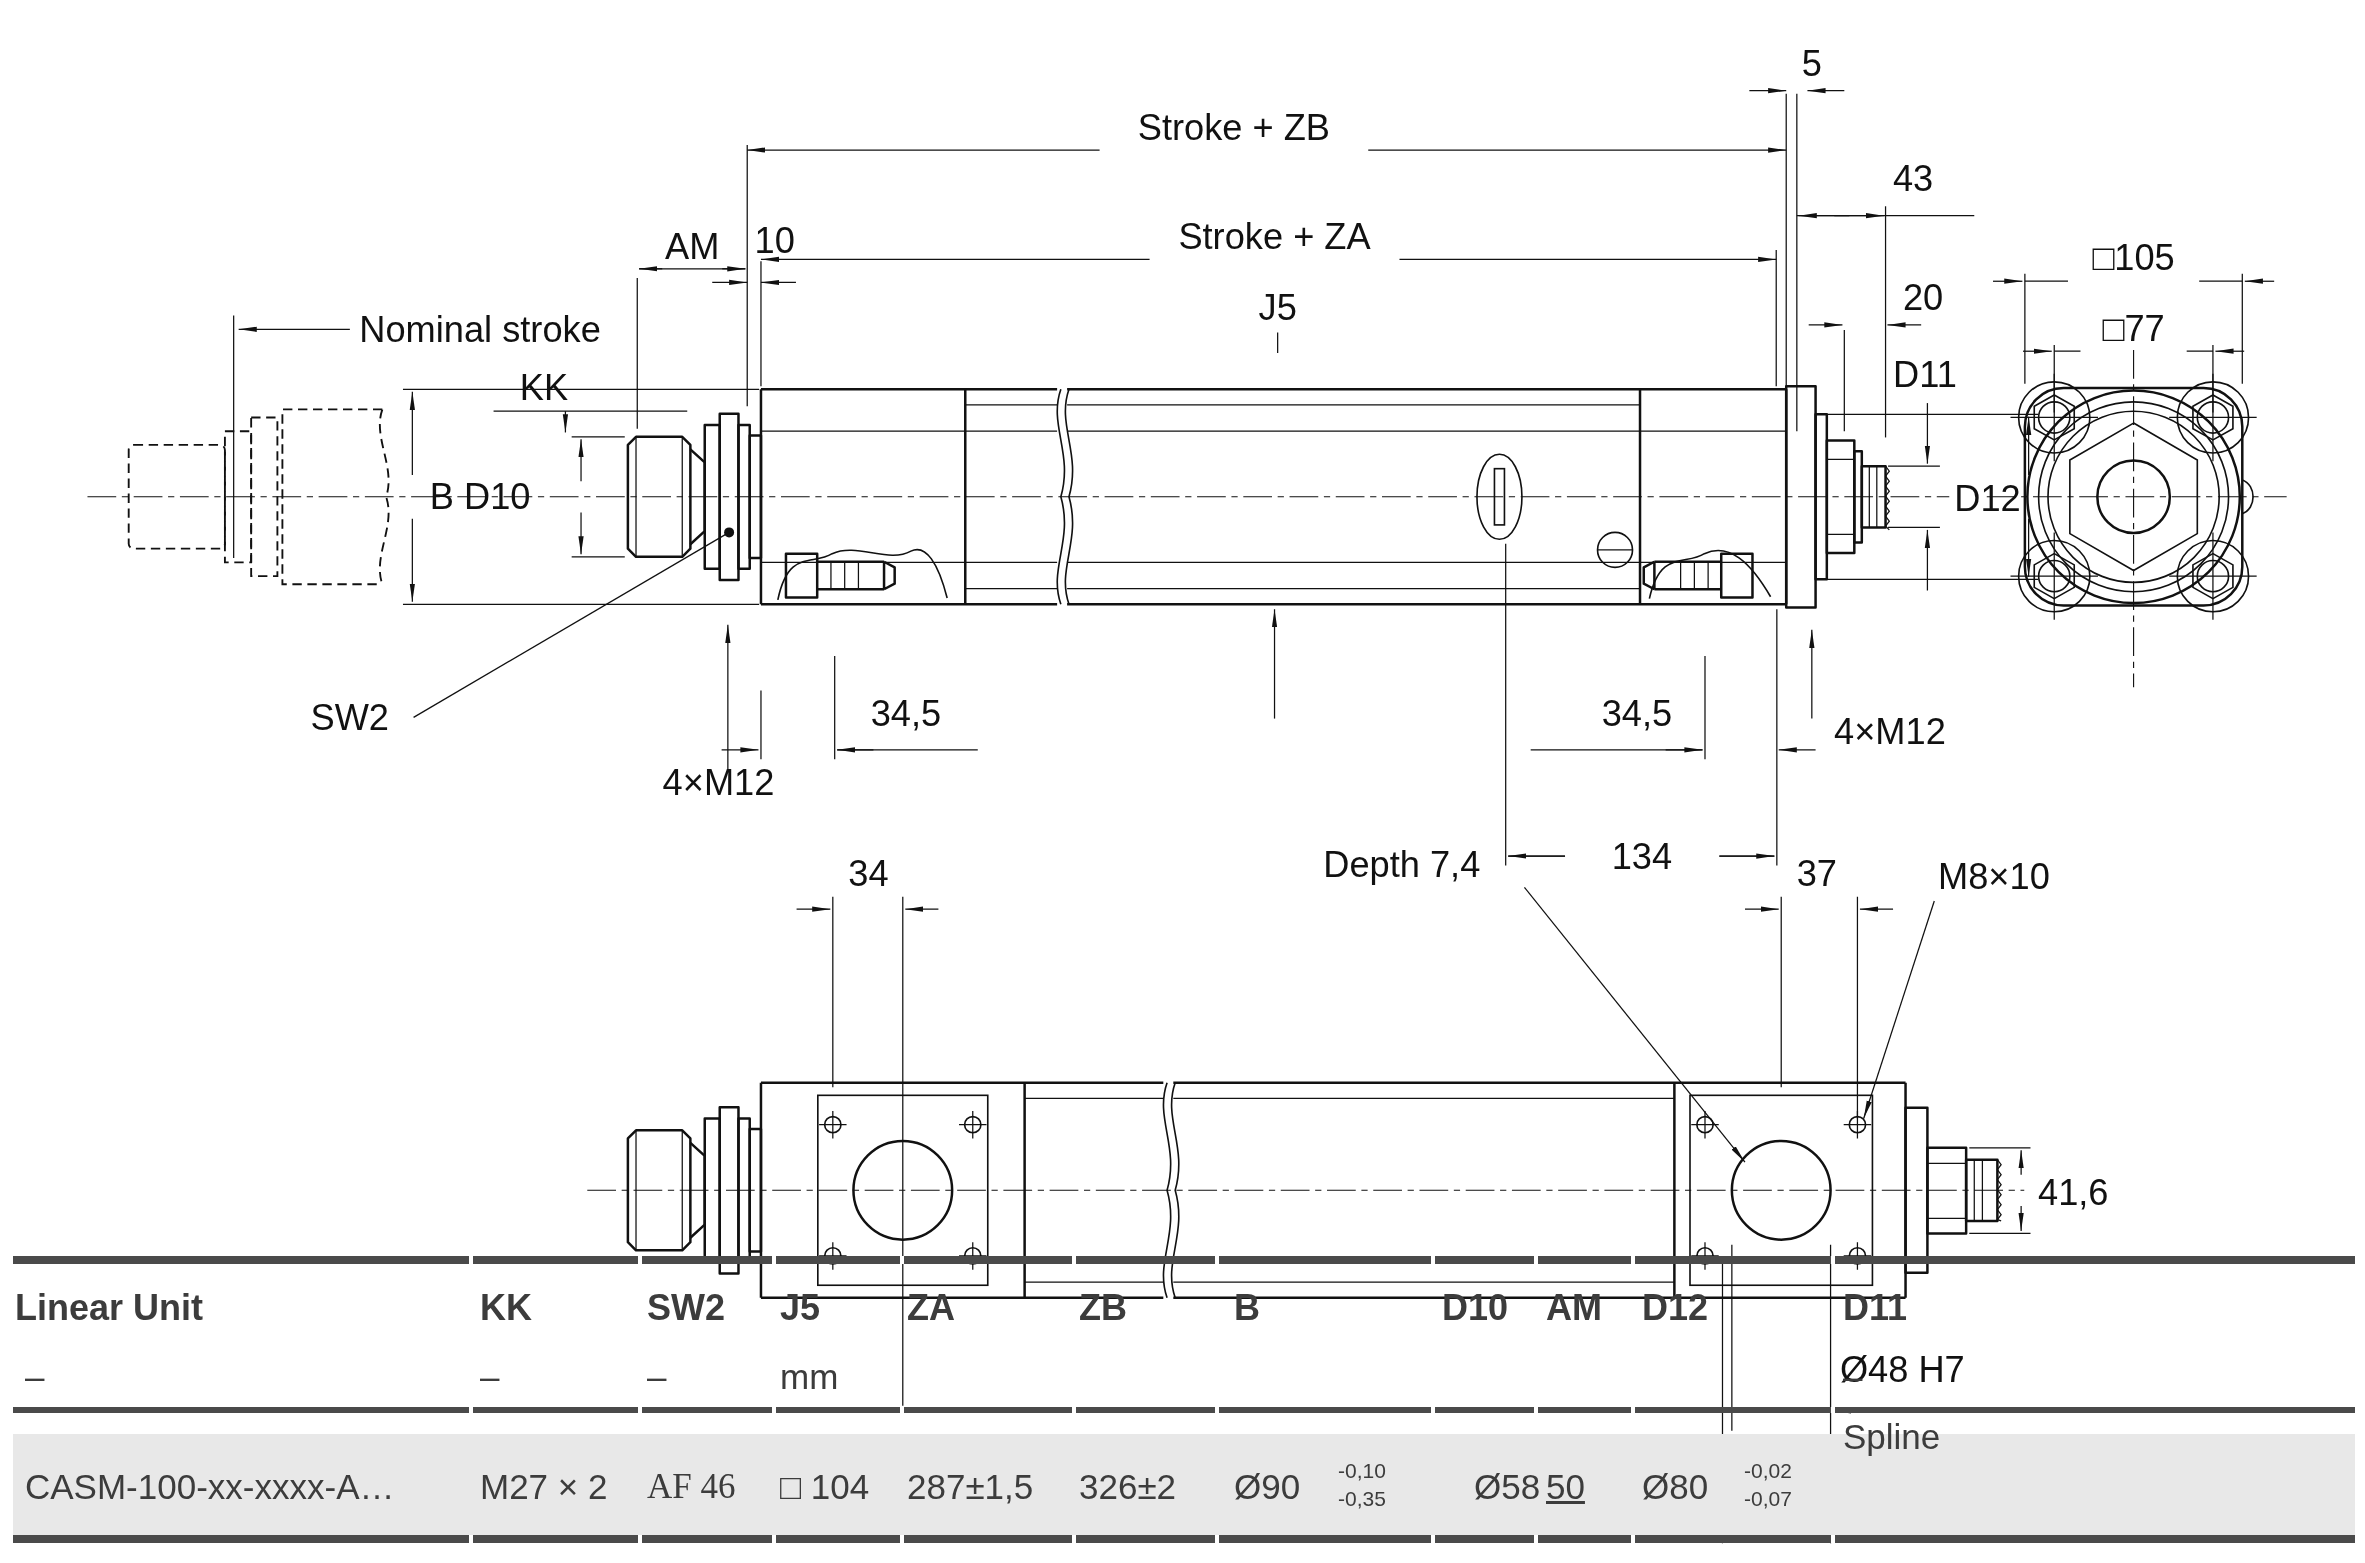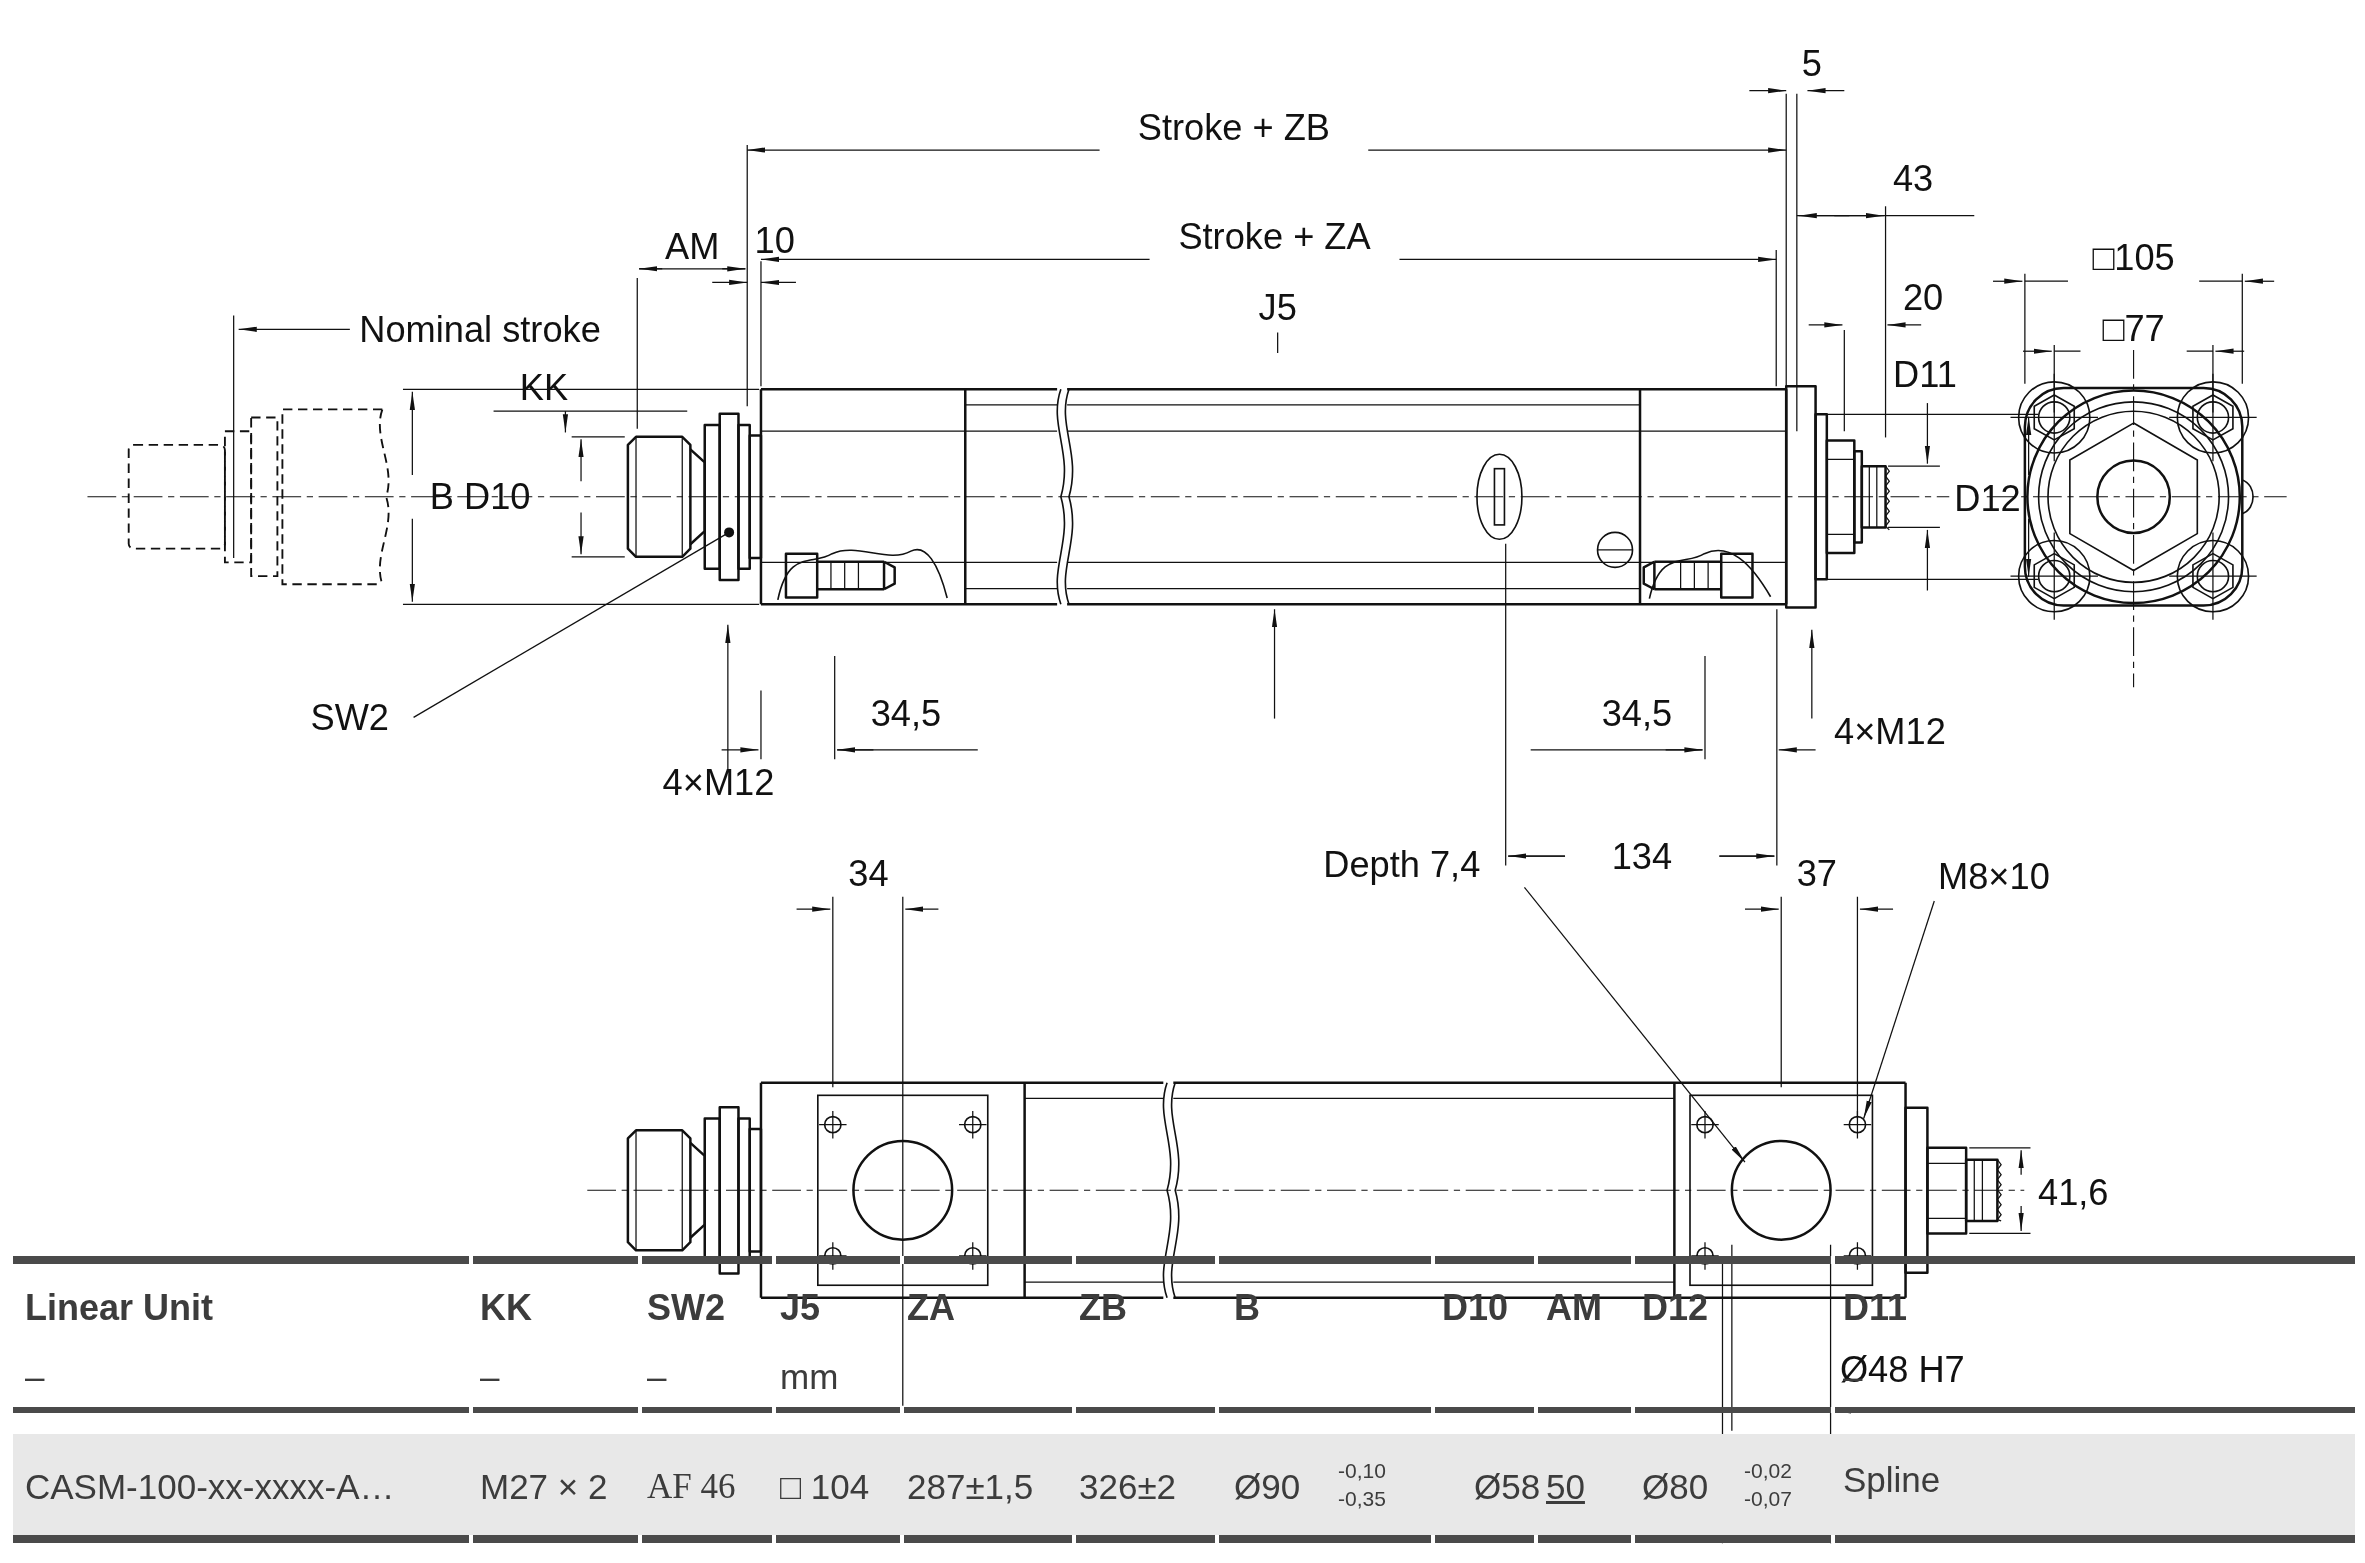--- a/index.html
+++ b/index.html
@@ -13,21 +13,21 @@
   .cl{stroke:#111;fill:none;stroke-width:1.8;stroke-dasharray:46 9 10 9;}
   .hid{stroke:#111;fill:none;stroke-width:3;stroke-dasharray:15 9;}
   .tbl{position:absolute;color:#3c3c3c;}
   .rule{position:absolute;left:12.5px;width:2342px;height:7.5px;background:#4a4a4a;}
   .gap{position:absolute;width:4.4px;background:#ffffff;height:7.5px;top:0;}
   .hdr{position:absolute;top:1287px;font-size:36px;font-weight:bold;color:#3c3c3c;white-space:nowrap;}
   .unt{position:absolute;top:1357px;font-size:35px;color:#3c3c3c;white-space:nowrap;}
   .rowbg{position:absolute;left:12.5px;top:1434px;width:2342px;height:101px;background:#e8e8e8;}
   .cel{position:absolute;top:1467px;font-size:35px;color:#3c3c3c;white-space:nowrap;}
   .tol{position:absolute;top:1457px;font-size:21px;line-height:27.5px;color:#3c3c3c;white-space:nowrap;}
-  .two{position:absolute;top:1455px;font-size:35px;line-height:50px;color:#3c3c3c;white-space:nowrap;}
+  .two{position:absolute;top:1412px;font-size:35px;line-height:50px;color:#3c3c3c;white-space:nowrap;}
 </style>
 </head>
 <body>
 
 <div id="stage">
 
 <svg width="2366" height="1564" viewBox="0 0 3787 2503">
   <defs>
     <marker id="ah" viewBox="0 0 30 10" refX="29" refY="5" markerWidth="30" markerHeight="10" orient="auto" markerUnits="userSpaceOnUse">
       <path d="M0,0.8 L29,5 L0,9.2 Z" fill="#111"></path>
@@ -382,21 +382,21 @@
         <div class="gap" style="left:759px;"></div>
         <div class="gap" style="left:887px;"></div>
         <div class="gap" style="left:1059px;"></div>
         <div class="gap" style="left:1202px;"></div>
         <div class="gap" style="left:1418px;"></div>
         <div class="gap" style="left:1521px;"></div>
         <div class="gap" style="left:1618px;"></div>
         <div class="gap" style="left:1818px;"></div>
   </div>
 
-  <div class="hdr" style="left:25px;text-align:center;">Linear Unit</div>
+  <div class="hdr" style="left:15px;text-align:center;">Linear Unit</div>
   <div class="hdr" style="left:480px;">KK</div>
   <div class="hdr" style="left:647px;">SW2</div>
   <div class="hdr" style="left:780px;">J5</div>
   <div class="hdr" style="left:907px;">ZA</div>
   <div class="hdr" style="left:1079px;">ZB</div>
   <div class="hdr" style="left:1234px;">B</div>
   <div class="hdr" style="left:1442px;">D10</div>
   <div class="hdr" style="left:1546px;">AM</div>
   <div class="hdr" style="left:1642px;">D12</div>
   <div class="hdr" style="left:1843px;">D11</div>

